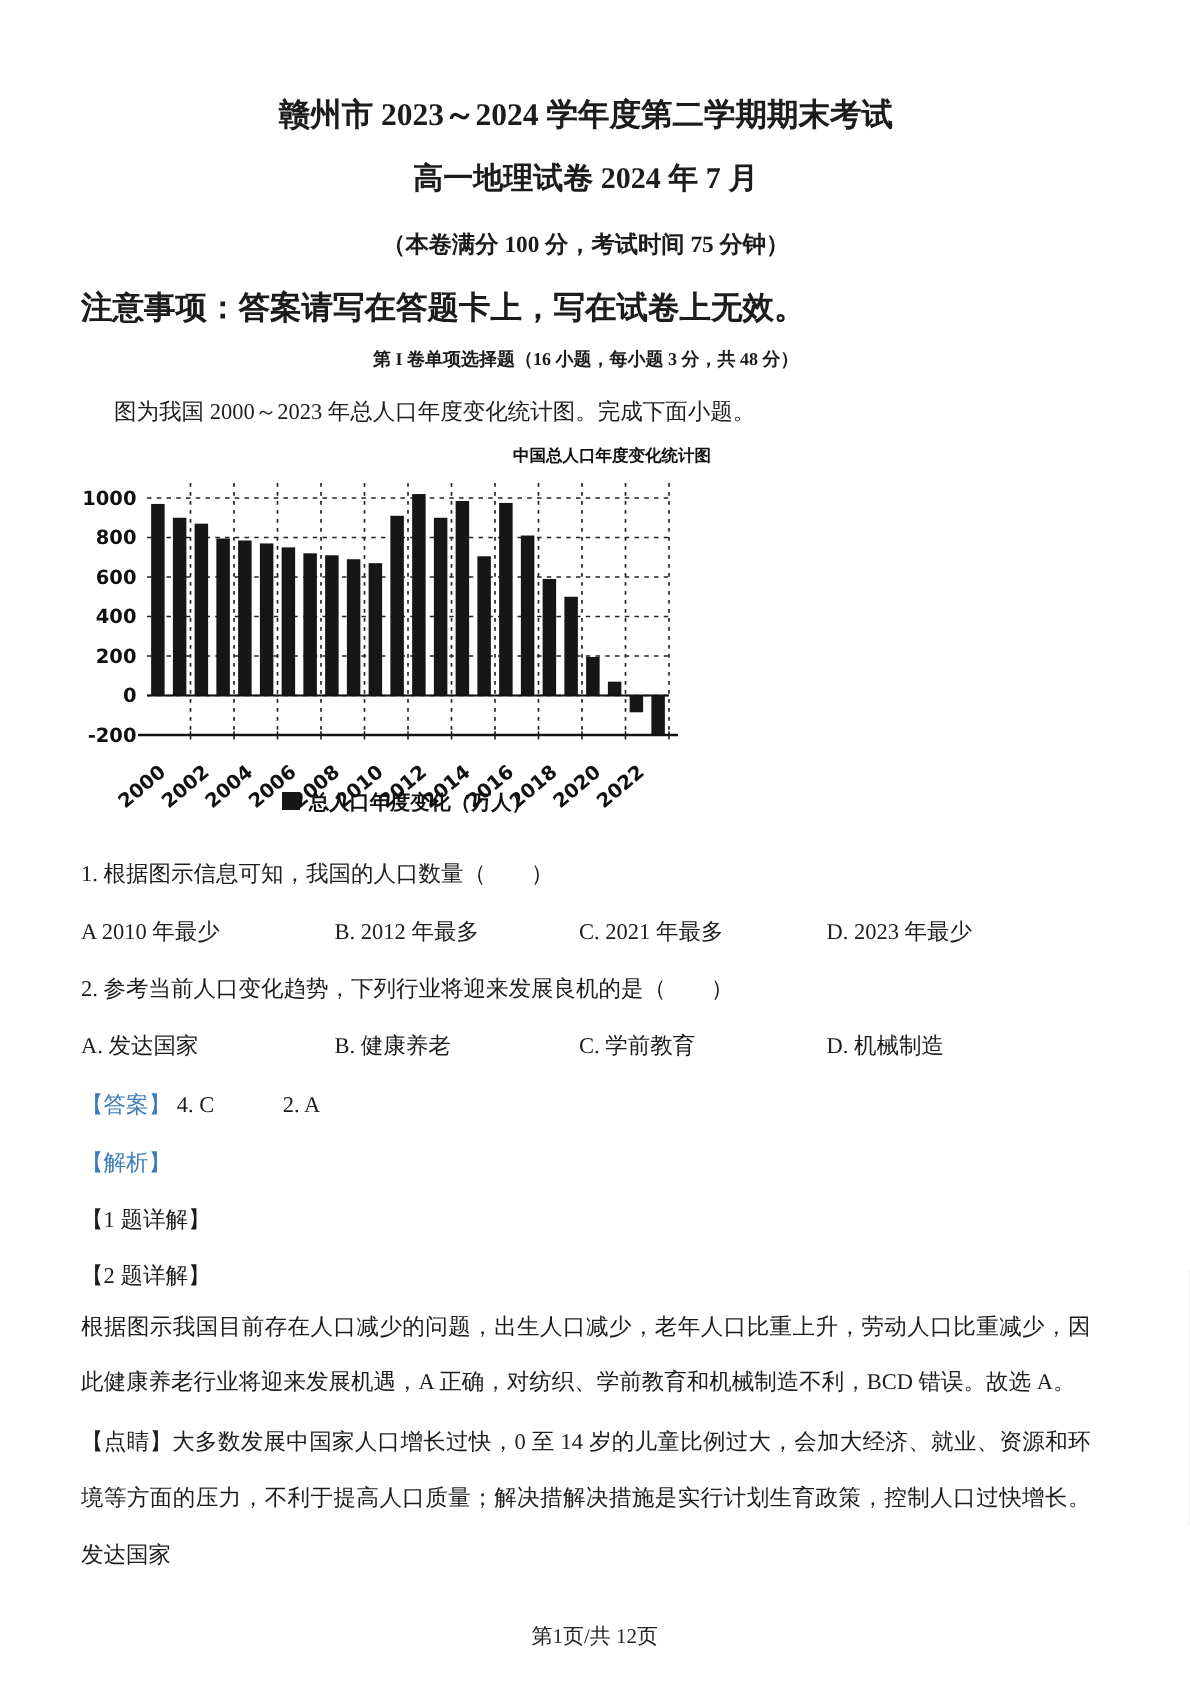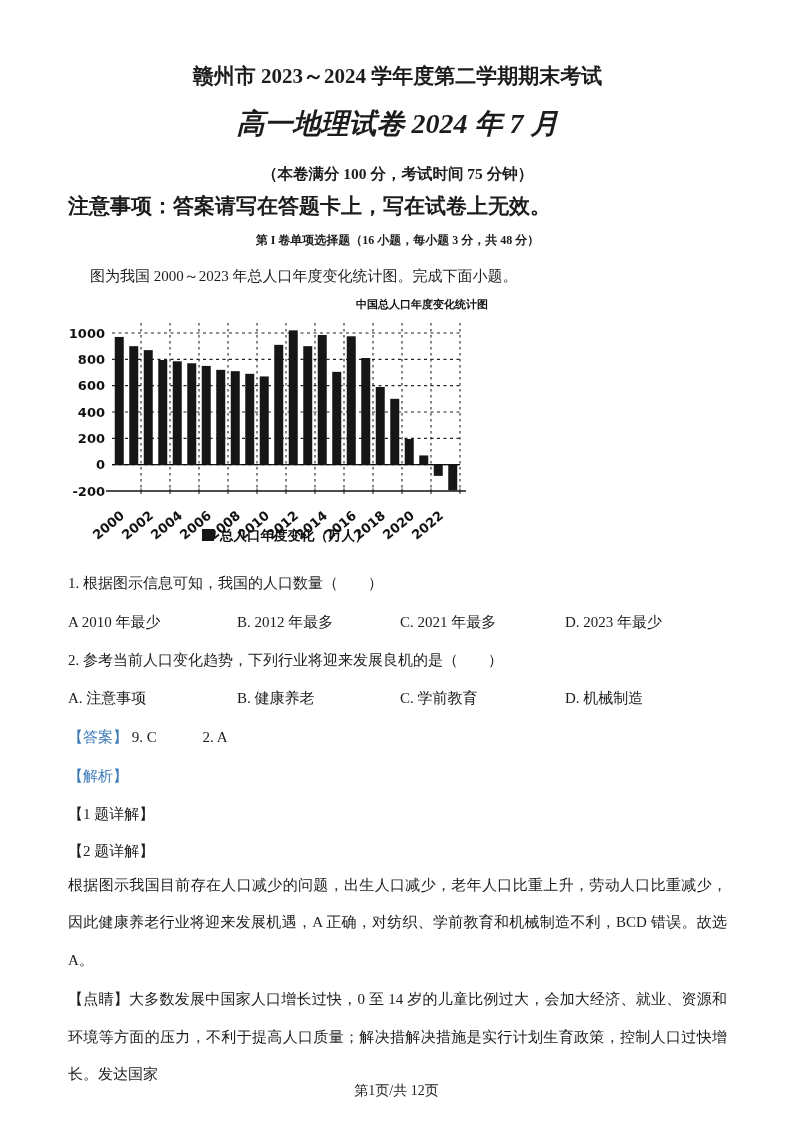--- a/index.html
+++ b/index.html
@@ -2,30 +2,30 @@
 <html><head>
 <meta charset="utf-8">
 <style>
   html,body{margin:0;padding:0;background:#e8e8e8;}
   .page{
     position:relative;
     width:793px;height:1122px;
     background:#ffffff;
     margin:0 auto;
     box-sizing:border-box;
-    padding:62px 66px 0 68px;
+    padding:62px 66px 0 54px;
     font-family:"Liberation Serif","DejaVu Serif",serif;
     color:#1c1c1c;
     font-size:15px;
     overflow:hidden;
   }
   .t-center{text-align:center;}
   .main-title{font-size:21px;font-weight:bold;margin:0 0 15px 0;}
-  .sub-title{font-size:28px;font-weight:bold;margin:0 0 21px 0;font-style:italic;}
-  .paper-info{font-size:15.5px;font-weight:bold;margin:0 0 7px 0;}
+  .sub-title{font-size:20px;font-weight:bold;margin:0 0 21px 0;}
+  .paper-info{font-size:15.5px;font-weight:bold;margin:0 0 17px 0;}
   .notice{font-size:21px;font-weight:bold;margin:0 0 12px 0;}
   .section-heading{font-size:12px;font-weight:bold;margin:0 0 17px 0;}
   .intro{margin:0 0 10px 0;text-indent:22px;line-height:1.4;}
   .chart-wrap{margin:0;}
   .chart-title{width:420px;text-align:right;font-family:"DejaVu Sans","Liberation Sans",sans-serif;font-weight:bold;font-size:11px;color:#111;margin:2px 0 1px 0;}
   .qline{margin:16px 0 0 0;line-height:1.45;}
   .opt-row{display:flex;margin:17px 0 0 0;line-height:1.45;}
   .opt-row .opt:nth-child(1){width:169px;}
   .opt-row .opt:nth-child(2){width:163px;}
   .opt-row .opt:nth-child(3){width:165px;}
@@ -141,29 +141,29 @@
   <div class="qline">1. 根据图示信息可知，我国的人口数量（　　）</div>
   <div class="opt-row">
     <span class="opt">A 2010 年最少</span>
     <span class="opt">B. 2012 年最多</span>
     <span class="opt">C. 2021 年最多</span>
     <span class="opt">D. 2023 年最少</span>
   </div>
 
   <div class="qline">2. 参考当前人口变化趋势，下列行业将迎来发展良机的是（　　）</div>
   <div class="opt-row">
-    <span class="opt">A. 注意事项</span>
+    <span class="opt">A. 发达国家</span>
     <span class="opt">B. 健康养老</span>
     <span class="opt">C. 学前教育</span>
     <span class="opt">D. 机械制造</span>
   </div>
 
   <div class="answer-line">
     <span class="blue">【答案】</span>
-    <span class="ans-item">9. C</span>
+    <span class="ans-item">4. C</span>
     <span>2. A</span>
   </div>
 
   <div class="jiexi-line blue">【解析】</div>
 
   <div class="detail-heading">【1 题详解】</div>
 
   <div class="detail-heading">【2 题详解】</div>
   <div class="para">根据图示我国目前存在人口减少的问题，出生人口减少，老年人口比重上升，劳动人口比重减少，因此健康养老行业将迎来发展机遇，A 正确，对纺织、学前教育和机械制造不利，BCD 错误。故选 A。</div>
 

